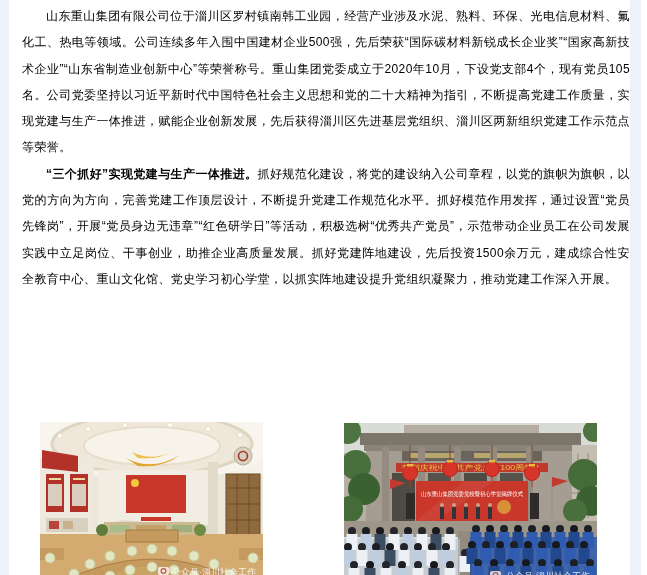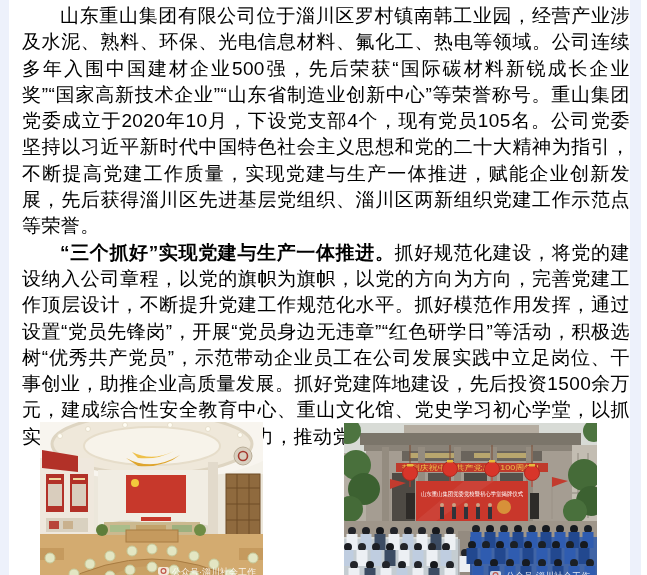--- a/index.html
+++ b/index.html
@@ -2,21 +2,21 @@
 <html><head>
 <meta charset="utf-8">
 <style>
   html,body{margin:0;padding:0;background:#ffffff;}
   .page{position:relative;width:647px;height:575px;background:#ffffff;overflow:hidden;
         font-family:"Liberation Sans", sans-serif;}
   .strip{position:absolute;top:0;bottom:0;background:#edf1fb;}
   .strip.left{left:0;width:9px;}
   .strip.right{left:630px;width:11px;}
   .content{position:absolute;left:22px;top:3px;width:608px;color:#000000;}
-  .content p{margin:0;text-indent:2em;font-size:19px;line-height:26.3px;
+  .content p{margin:0;text-indent:2em;font-size:12px;line-height:26.3px;
              text-align:justify;letter-spacing:0.4px;color:#000000;}
   .content p strong{font-weight:bold;}
   figure{margin:0;padding:16px;position:absolute;}
   .photo-left{left:24px;top:406px;width:223px;height:162px;}
   .photo-right{left:328px;top:407px;width:253px;height:163px;}
   .photo svg{display:block;width:100%;height:100%;}
   .wm{font-family:"Liberation Sans", sans-serif;}
 </style>
 </head>
 <body>

